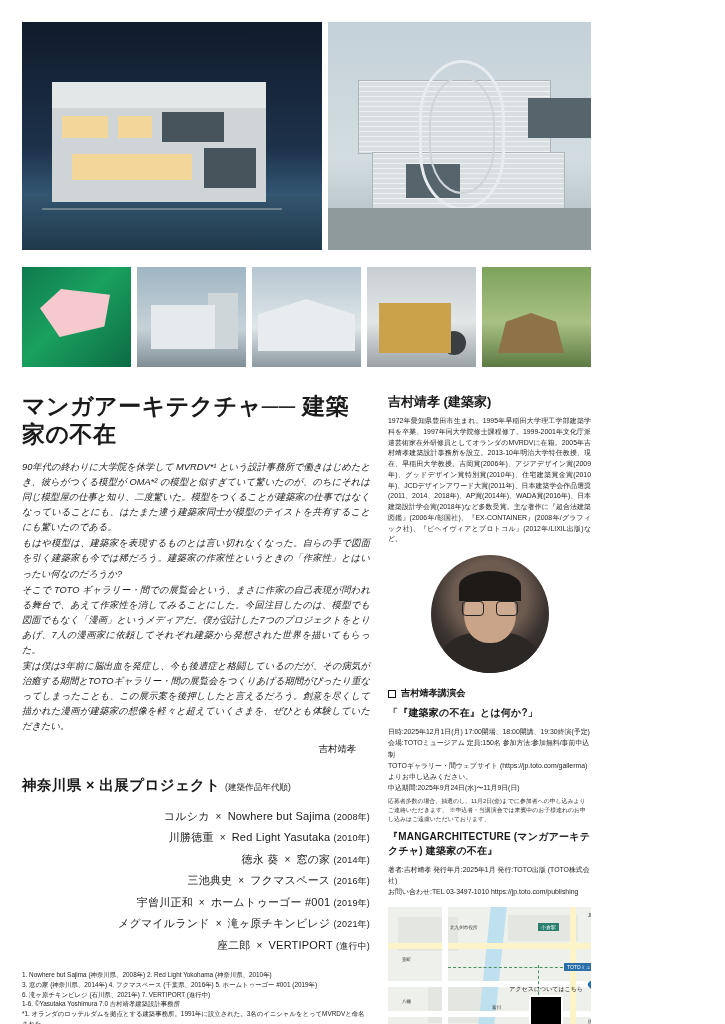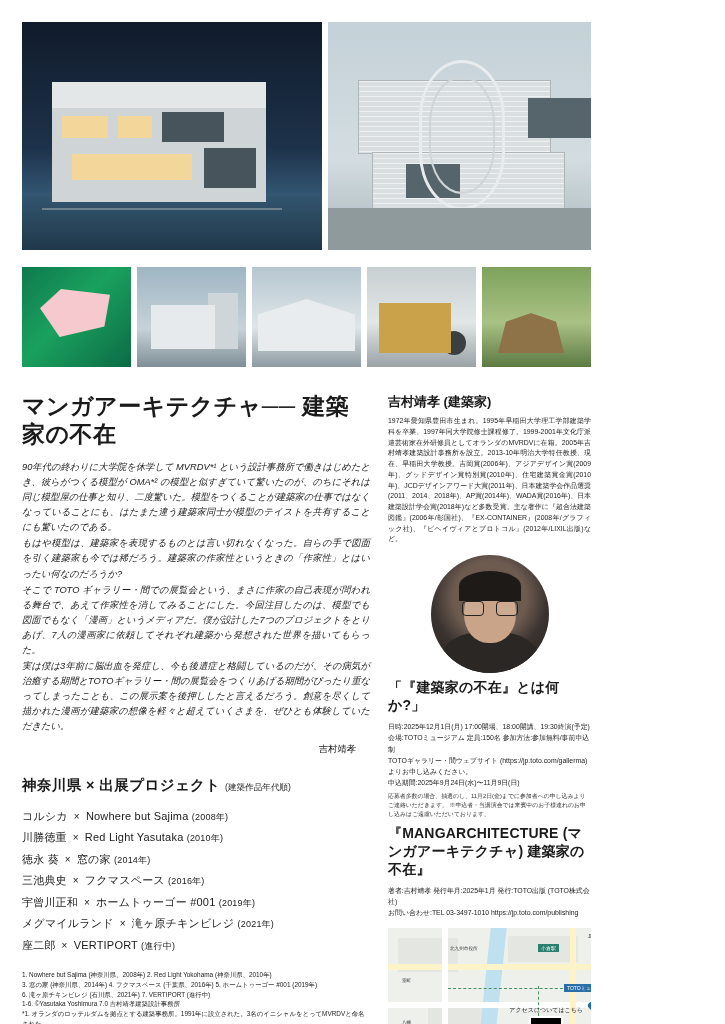--- a/index.html
+++ b/index.html
@@ -66,21 +66,21 @@
 
   
   .title { font-size:23px; font-weight:bold; letter-spacing:.5px; line-height:1.2; }
   .lead { margin-top:12px; font-size:9.3px; line-height:1.62; text-align:justify; }
   .lead p { margin-bottom:1px;font-style:italic; }
   .sign { margin-top:9px; font-size:9.3px; text-align:right; padding-right:14px; }
 
   
   .sec-head { margin-top:20px; font-size:14.5px; font-weight:bold; letter-spacing:.4px; }
   .sec-head .sub { font-size:8.6px; font-weight:normal; letter-spacing:0; }
-  .pairs { margin-top:11px; }
+  .pairs { margin-top:11px;text-align:right; }
   .pair { font-size:11px; line-height:1.95; letter-spacing:.2px; }
   .pair .yr { font-size:9px; }
   .pair .x { padding:0 6px; font-size:10px; }
 
   .notes { margin-top:14px; font-size:6.4px; line-height:1.52; color:#222; }
 
   
   .bio-name { font-size:13px; font-weight:bold; }
   .bio { margin-top:5px; font-size:6.9px; line-height:1.56; text-align:justify; }
   .portrait { margin:10px auto 0; width:118px; height:118px; border-radius:50%;
@@ -91,21 +91,21 @@
   .p-hair { position:absolute; left:50%; top:16px; transform:translateX(-50%); width:62px; height:30px;
     border-radius:50% 50% 0 0; background:#1d1a18; }
   .p-glass { position:absolute; left:50%; top:46px; transform:translateX(-50%); width:56px; height:15px; }
   .p-glass span { position:absolute; top:0; width:22px; height:15px; border:1.6px solid #26221f; border-radius:4px; background:rgba(255,255,255,.08); }
   .p-glass span:first-child { left:0; } .p-glass span:last-child { right:0; }
   .p-body { position:absolute; left:50%; bottom:0; transform:translateX(-50%); width:110px; height:40px;
     border-radius:40px 40px 0 0; background:#2b2724; }
 
   .blockhead { margin-top:14px; font-size:9.2px; font-weight:bold; display:flex; align-items:center; gap:5px; }
   .blockhead .mk { display:inline-block; width:8px; height:8px; border:1.4px solid #111; }
-  .blocktitle { margin-top:6px; font-size:14px; font-weight:bold; letter-spacing:.2px; }
+  .blocktitle { margin-top:6px; font-size:10px; font-weight:bold; letter-spacing:.2px; }
   .blocklines { margin-top:6px; font-size:6.9px; line-height:1.62; }
   .tiny { margin-top:4px; font-size:5.9px; line-height:1.5; color:#333; }
 
   
   .map { margin-top:10px; position:relative; height:128px; background:#eef0ec; border:0; overflow:hidden; }
   .rd { position:absolute; background:#ffffff; }
   .rd.v { width:6px; top:0; bottom:0; }
   .rd.h { height:6px; left:0; right:0; }
   .rd.big { background:#fdf3c8; }
   .river { position:absolute; background:#bfe0ef; }
@@ -241,20 +241,24 @@
       <div class="portrait">
         <div class="p-body"></div>
         <div class="p-face"></div>
         <div class="p-hair"></div>
         <div class="p-glass">
             <span></span>
             <span></span>
           </div>
       </div>
 
+      <div class="blockhead">
+        <span class="mk"></span>
+        <span>吉村靖孝講演会</span>
+      </div>
       <div class="blocktitle">「『建築家の不在』とは何か?」</div>
       <div class="blocklines">
         <div>日時:2025年12月1日(月) 17:00開場、18:00開講、19:30終演(予定)</div>
         <div>会場:TOTOミュージアム 定員:150名 参加方法:参加無料/事前申込制</div>
         <div>TOTOギャラリー・間ウェブサイト (https://jp.toto.com/gallerma) よりお申し込みください。</div>
         <div>申込期間:2025年9月24日(水)〜11月9日(日)</div>
       </div>
       <div class="tiny">応募者多数の場合、抽選のし、11月2日(金)までに参加者への申し込みよりご連絡いただきます。
 ※申込者・当講演会では来賓中のお子様連れのお申し込みはご遠慮いただいております。</div>
 

